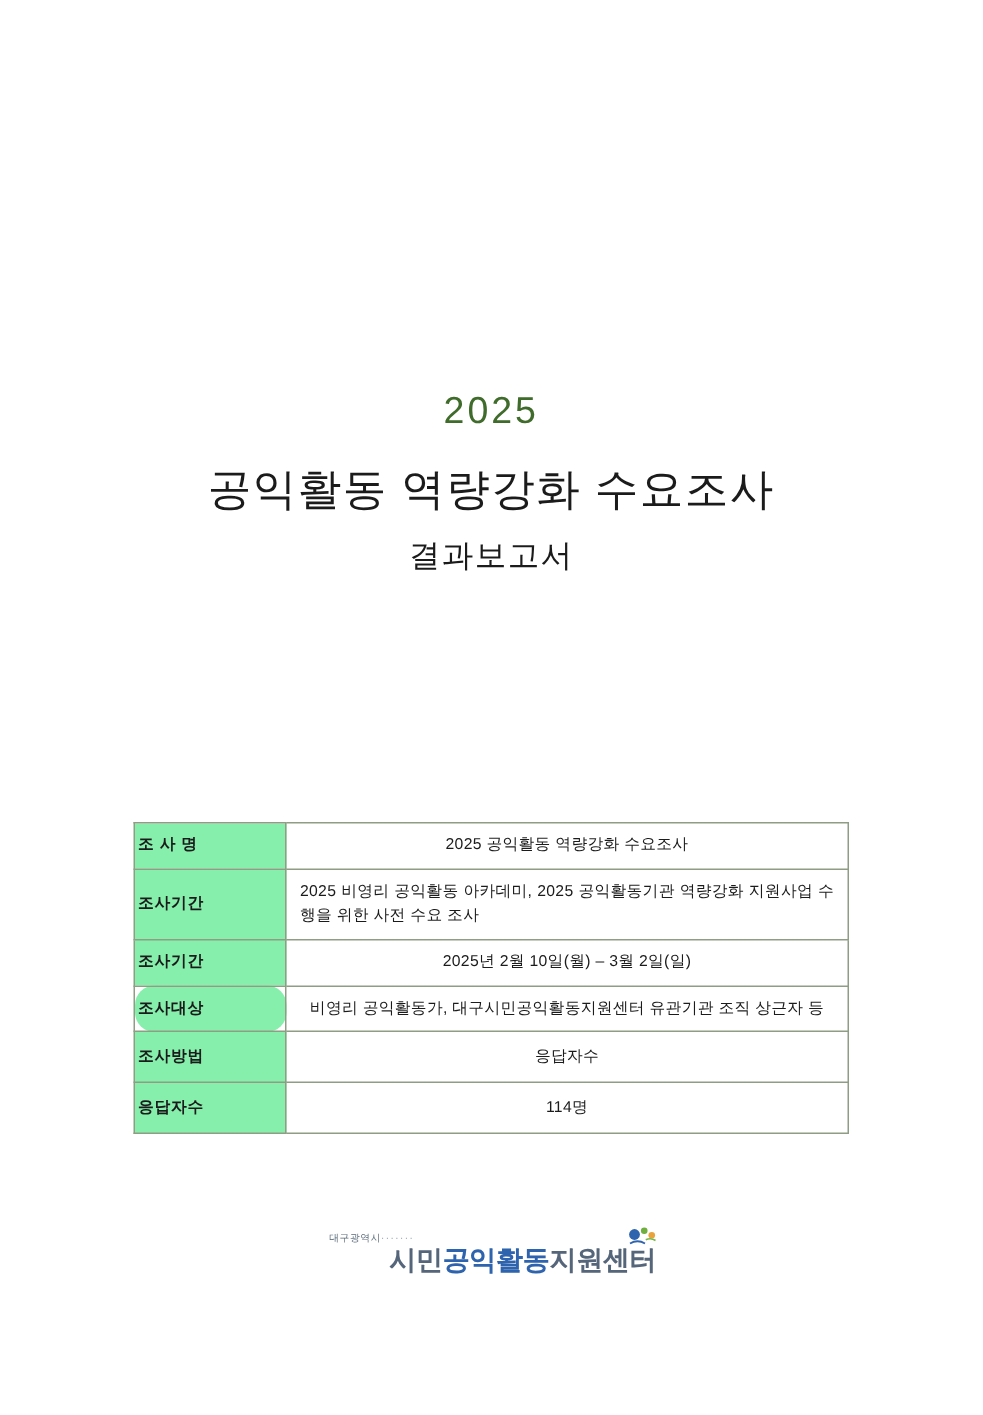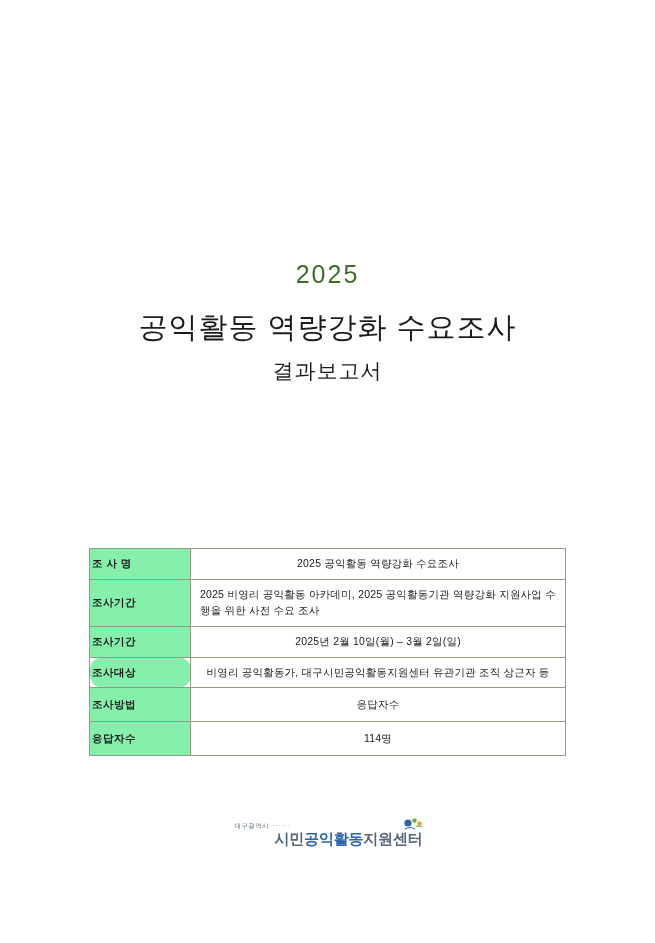--- a/index.html
+++ b/index.html
@@ -120,21 +120,21 @@
     letter-spacing: 0.4px;
     white-space: nowrap;
     line-height: 1.1;
     padding-left: 2px;
   }
   .logo-top .dots {
     letter-spacing: 1px;
     color: #9aa7b3;
   }
   .logo-main {
-    font-size: 15px;
+    font-size: 18px;
     line-height: 1.15;
     white-space: nowrap;
     letter-spacing: -0.2px;
     font-weight: bold;
     color: #3f5a86;
     margin-top: 1px;
     margin-left: 42px;
   }
   .logo-main .accent {
     color: #2e63ad;

